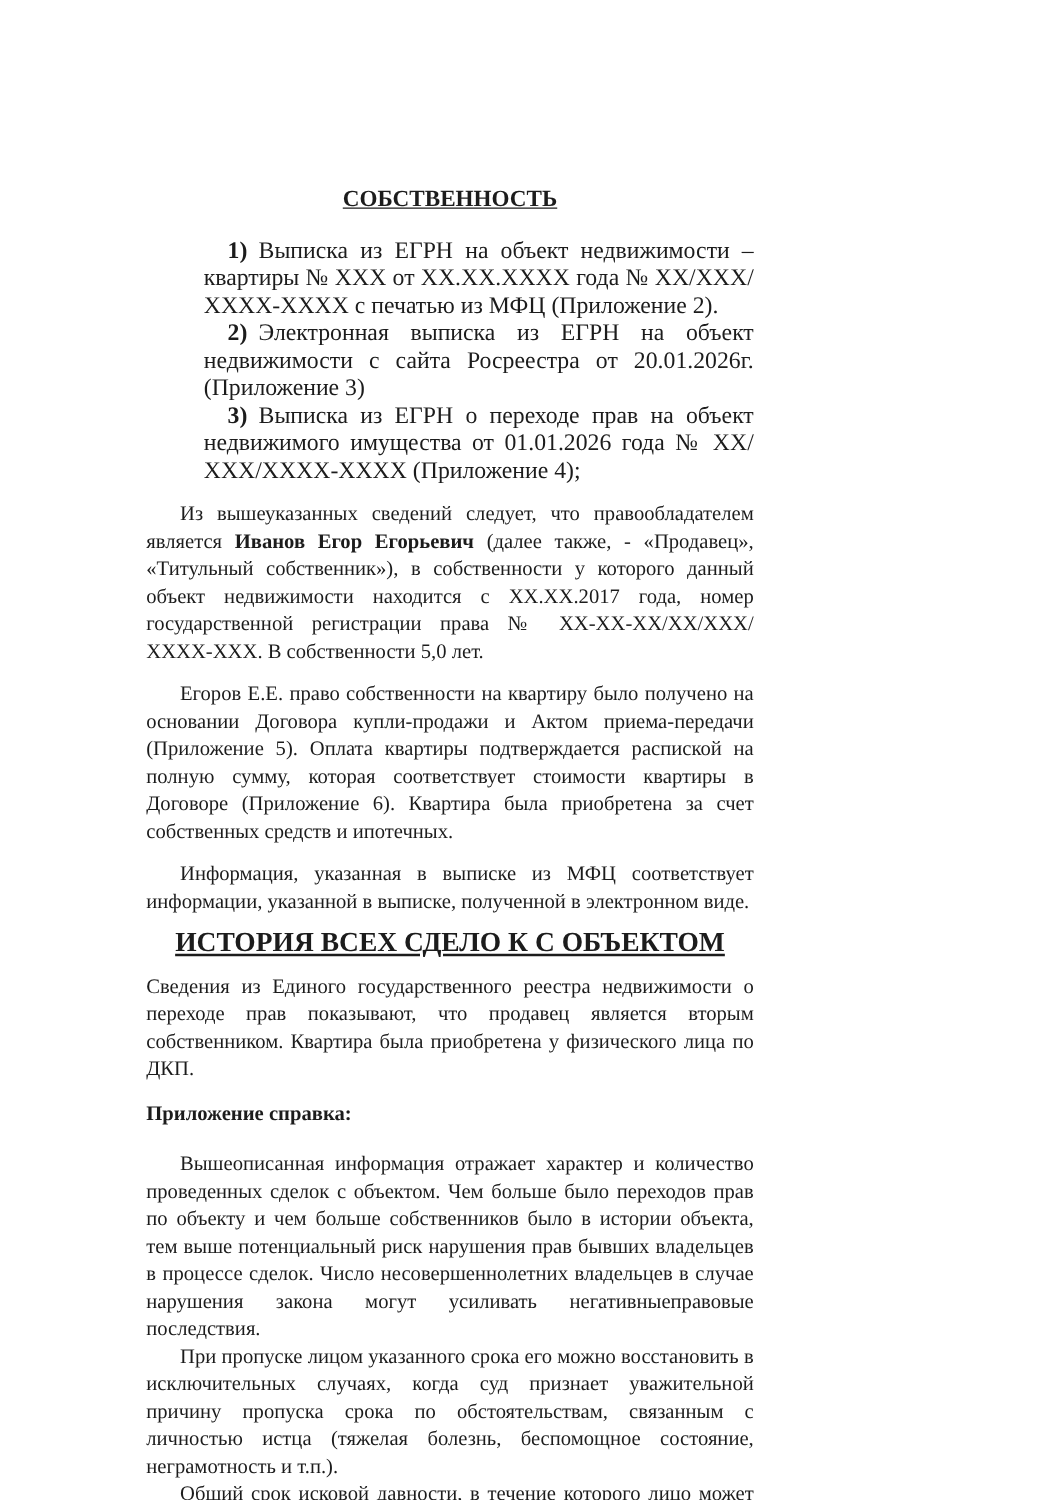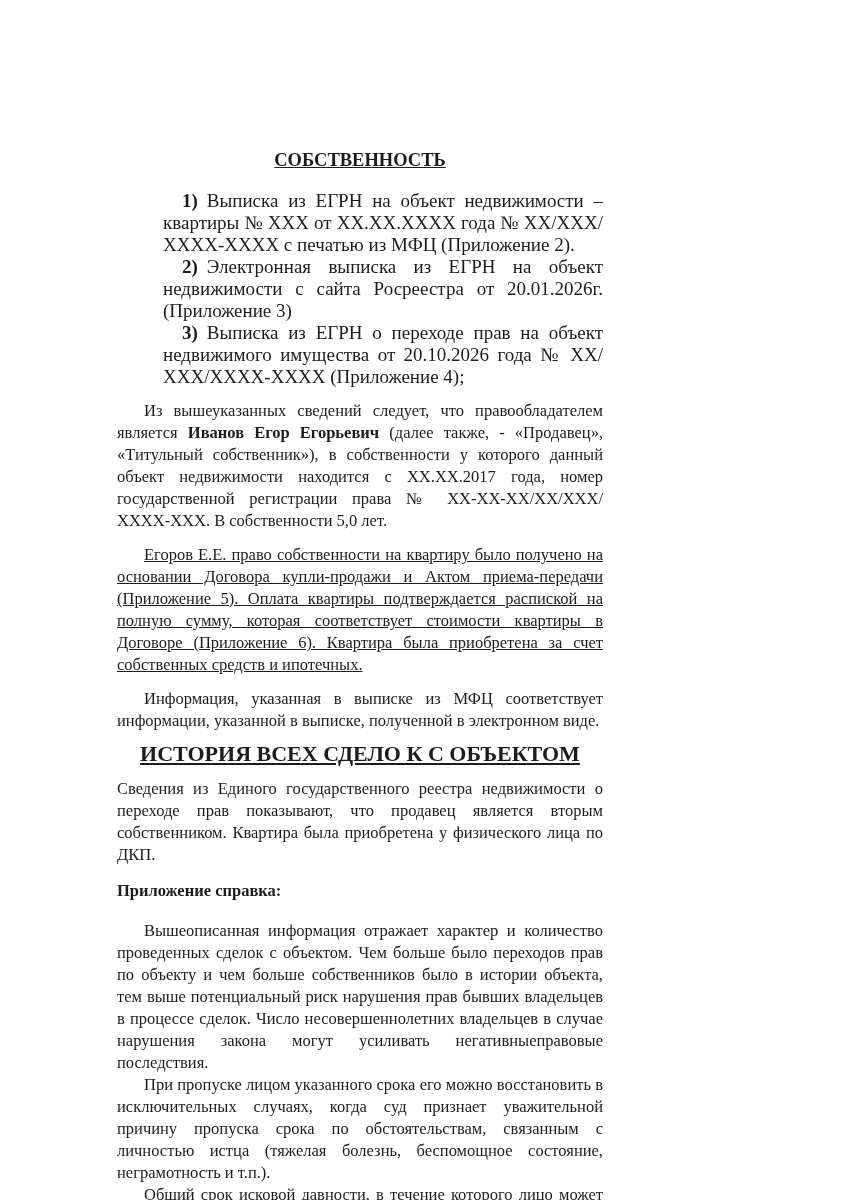--- a/index.html
+++ b/index.html
@@ -36,21 +36,21 @@
   .doc-list { margin: 0; }
   .doc-list-item {
     margin-left: 46px;
     text-indent: 19px;
     font-size: 19px;
     line-height: 22px;
     text-align: justify;
   }
   .list-num { font-weight: bold; margin-right: 9px; }
   .p-owner   { margin-top: 12px; }
-  .p-egorov  { margin-top: 12px; text-decoration: underline; }
+  .p-egorov  { margin-top: 12px; }
   .p-info    { margin-top: 12px; }
   .h-history {
     text-align: center;
     font-weight: bold;
     text-decoration: underline;
     font-size: 22px;
     line-height: 24px;
     margin: 10px 0 0 0;
   }
   .p-history { margin-top: 12px; }
@@ -74,21 +74,21 @@
 
 
   <div class="doc-list">
     <div class="doc-list-item">
       <span class="list-num">1)</span><span>Выписка из ЕГРН на объект недвижимости – квартиры № ХХХ от ХХ.ХХ.ХХХХ года № ХХ/ХХХ/ХХХХ-ХХХХ с печатью из МФЦ (Приложение 2).</span>
     </div>
     <div class="doc-list-item">
       <span class="list-num">2)</span><span>Электронная выписка из ЕГРН на объект недвижимости с сайта Росреестра от 20.01.2026г. (Приложение 3)</span>
     </div>
     <div class="doc-list-item">
-      <span class="list-num">3)</span><span>Выписка из ЕГРН о переходе прав на объект недвижимого имущества от 20.10.2026 года № ХХ/ХХХ/ХХХХ-ХХХХ (Приложение 4);</span>
+      <span class="list-num">3)</span><span>Выписка из ЕГРН о переходе прав на объект недвижимого имущества от 01.01.2026 года № ХХ/ХХХ/ХХХХ-ХХХХ (Приложение 4);</span>
     </div>
   </div>
 
   <p class="p-owner"><span>Из вышеуказанных сведений следует, что правообладателем является </span><span class="bold">Иванов Егор Егорьевич</span><span> (далее также, - «Продавец», «Титульный собственник»), в собственности у которого данный объект недвижимости находится с ХХ.ХХ.2017 года, номер государственной регистрации права № ХХ-ХХ-ХХ/ХХ/ХХХ/ХХХХ-ХХХ. В собственности 5,0 лет.</span></p>
 
   <p class="p-egorov">Егоров Е.Е. право собственности на квартиру было получено на основании Договора купли-продажи и Актом приема-передачи (Приложение 5). Оплата квартиры подтверждается распиской на полную сумму, которая соответствует стоимости квартиры в Договоре (Приложение 6). Квартира была приобретена за счет собственных средств и ипотечных.</p>
 
   <p class="p-info">Информация, указанная в выписке из МФЦ соответствует информации, указанной в выписке, полученной в электронном виде.</p>
 
   <div class="h-history">ИСТОРИЯ ВСЕХ СДЕЛО К С ОБЪЕКТОМ</div>

